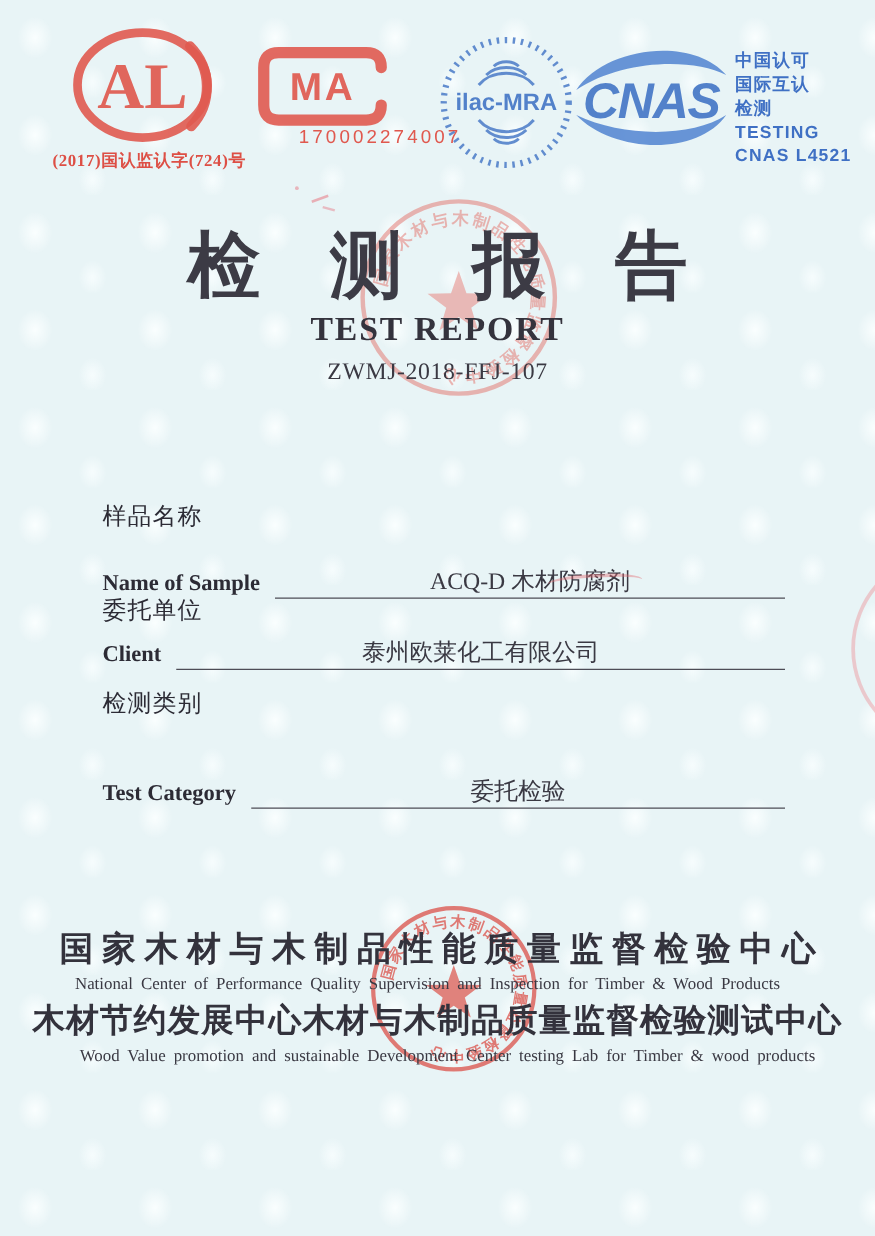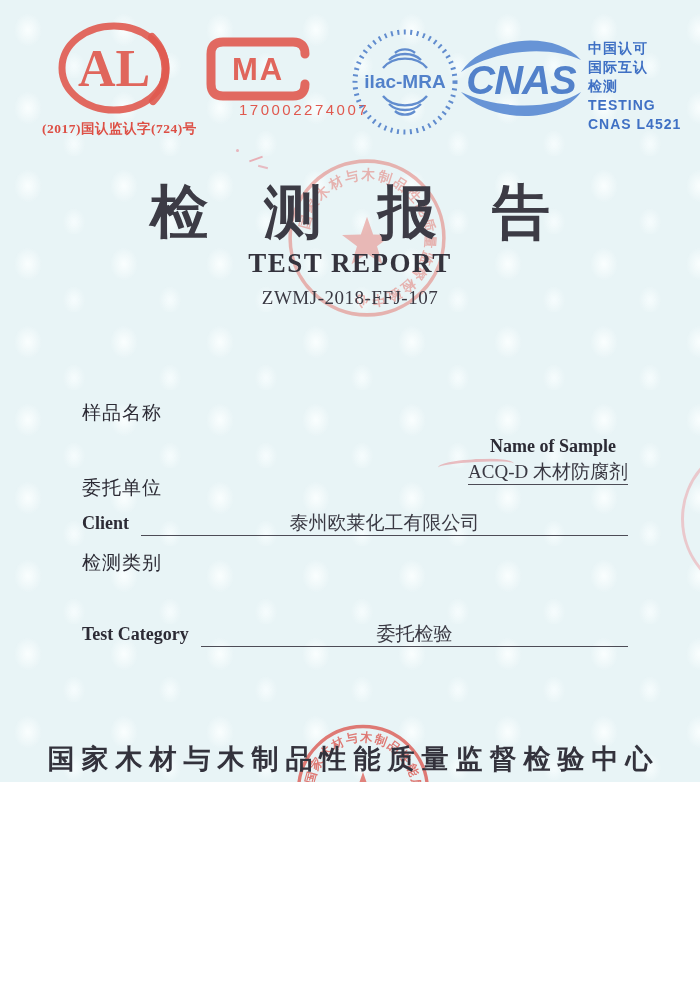--- a/index.html
+++ b/index.html
@@ -1,21 +1,21 @@
 <!DOCTYPE html>
 <html><head>
 <meta charset="utf-8">
 <style>
   html,body{margin:0;padding:0;}
   body{
     width:700px;height:989px;overflow:hidden;
     font-family:"Liberation Serif","DejaVu Serif",serif;
   }
   .page{
-    position:relative;width:700px;height:782px;overflow:hidden;
+    position:relative;width:700px;height:989px;overflow:hidden;
     background-color:#e8f4f6;
     background-image:
       radial-gradient(ellipse 20px 24px at 28px 30px, rgba(251,255,255,.95), rgba(251,255,255,0) 70%),
       radial-gradient(ellipse 16px 20px at 74px 66px, rgba(249,254,255,.85), rgba(249,254,255,0) 70%);
     background-size:96px 78px;
   }
   .abs{position:absolute;}
 
   
   .cal-caption{left:42px;top:120px;font-size:13.5px;font-weight:bold;color:#dd4f45;letter-spacing:.5px;}
@@ -116,21 +116,21 @@
       <textPath href="#ringA" startOffset="8">国家木材与木制品性能质量监督检验中心</textPath>
     </text>
     <polygon points="85,64 91.1,81.6 109.7,82 94.9,93.2 100.3,111 85,100.4 69.7,111 75.1,93.2 60.3,82 78.9,81.6" fill="#e8837c"></polygon>
   </svg>
 
   <div class="abs title-cn">检测报告</div>
   <div class="abs title-en">TEST REPORT</div>
   <div class="abs report-no">ZWMJ-2018-FFJ-107</div>
 
   <div class="abs cn-label" style="top:400px;">样品名称</div>
-  <div class="abs field-row" style="top:434px;flex-direction:column;">
+  <div class="abs field-row" style="top:452px;">
     <span class="en-label">Name of Sample</span>
     <span class="field-line"><span>ACQ-D 木材防腐剂</span></span>
   </div>
   <div class="abs smudge-line"></div>
 
   <div class="abs cn-label" style="top:475px;">委托单位</div>
   <div class="abs field-row" style="top:509px;">
     <span class="en-label">Client</span>
     <span class="field-line"><span>泰州欧莱化工有限公司</span></span>
   </div>

